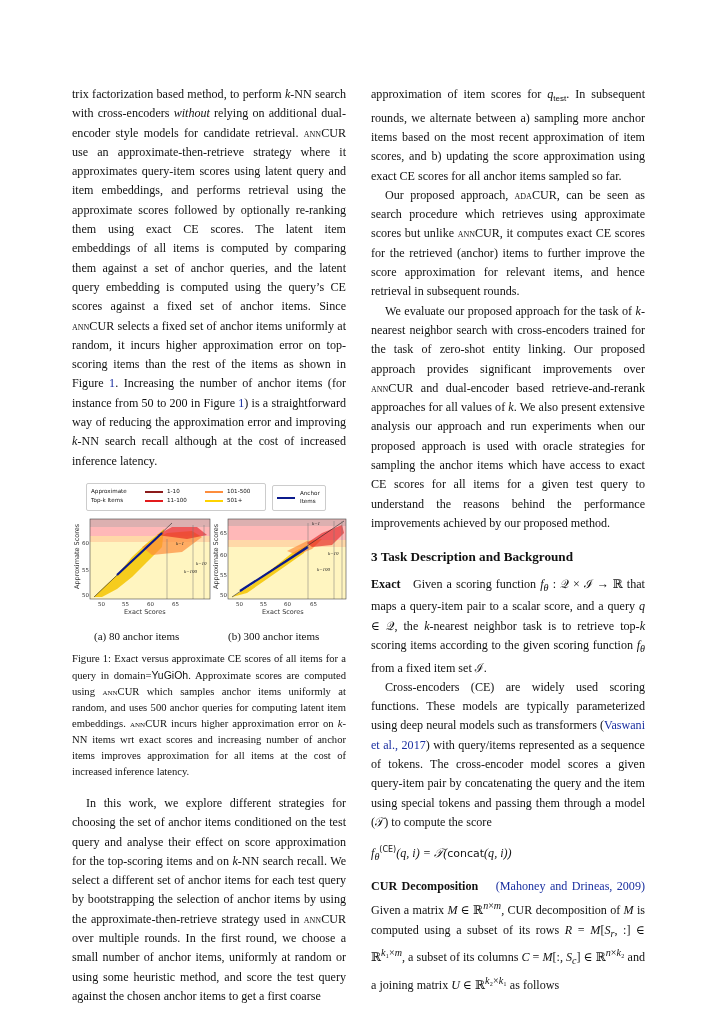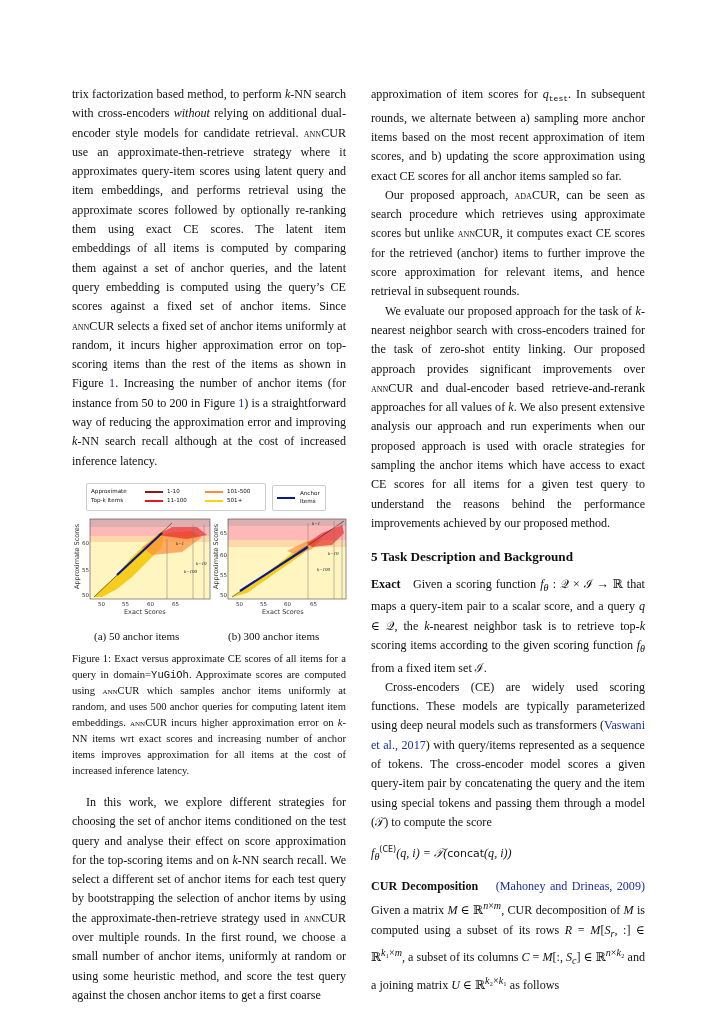--- a/index.html
+++ b/index.html
@@ -6,21 +6,21 @@
   body { width:724px; height:1024px; position:relative; overflow:hidden;
          font-family:"Liberation Serif", "DejaVu Serif", serif; color:#111; }
   .col { position:absolute; top:85px; width:274px; font-size:12.1px; line-height:19.3px; text-align:justify; hyphens:auto; }
   .col.left { left:72px; }
   .col.right { left:371px; }
   p { margin:0; }
   p.indent { text-indent:14px; }
   .sc { font-variant:small-caps; }
   .link { color:#1a2fa0; }
   i { font-style:italic; }
-  .tt { font-family:Liberation Mono, monospace; font-size:10.5px; }
+  .tt { font-family:Liberation Sans, sans-serif; font-size:10.5px; }
   .fig { position:relative; height:168px; margin:8px 12px 0 0; }
   .legend { position:absolute; left:14px; top:4px; width:178px; height:26px; border:1px solid #ccc; border-radius:2px;
             font-family:"DejaVu Sans", sans-serif; font-size:5.6px; line-height:8px; }
   .legend2 { position:absolute; left:200px; top:6px; width:52px; height:24px; border:1px solid #ccc; border-radius:2px;
             font-family:"DejaVu Sans", sans-serif; font-size:5.6px; line-height:8px; }
   .sw { position:absolute; height:2px; width:18px; }
   .lt { position:absolute; }
   .plot { position:absolute; }
   .caption-sub { position:absolute; font-size:11px; }
   .figcap { font-size:10.6px; line-height:16px; margin-top:4px; text-align:justify; }
@@ -107,34 +107,34 @@
           <text x="8" y="40">60</text>
           <text x="8" y="18">65</text>
         <text x="24" y="89">50</text>
           <text x="48" y="89">55</text>
           <text x="72" y="89">60</text>
           <text x="98" y="89">65</text>
         <text x="50" y="97" font-size="6.5">Exact Scores</text>
         <text transform="translate(6,72) rotate(-90)" font-size="6.5">Approximate Scores</text>
       </g>
     </svg>
-    <span class="caption-sub" style="left:22px;top:148px">(a) 50 anchor items</span>
+    <span class="caption-sub" style="left:22px;top:148px">(a) 80 anchor items</span>
     <span class="caption-sub" style="left:156px;top:148px">(b) 300 anchor items</span>
   </div>
 
   <p class="figcap">Figure 1: Exact versus approximate CE scores of all items for a query in domain=<span class="tt">YuGiOh</span>. Approximate scores are computed using <span class="sc">ann</span>CUR which samples anchor items uniformly at random, and uses 500 anchor queries for computing latent item embeddings. <span class="sc">ann</span>CUR incurs higher approximation error on <i>k</i>-NN items wrt exact scores and increasing number of anchor items improves approximation for all items at the cost of increased inference latency.</p>
 
   <p class="indent" style="margin-top:14px">In this work, we explore different strategies for choosing the set of anchor items conditioned on the test query and analyse their effect on score approximation for the top-scoring items and on <i>k</i>-NN search recall. We select a different set of anchor items for each test query by bootstrapping the selection of anchor items by using the approximate-then-retrieve strategy used in <span class="sc">ann</span>CUR over multiple rounds. In the first round, we choose a small number of anchor items, uniformly at random or using some heuristic method, and score the test query against the chosen anchor items to get a first coarse</p>
 </div>
 
 <div class="col right">
   <p>approximation of item scores for <i>q</i><sub class="tt" style="font-size:8px">test</sub>. In subsequent rounds, we alternate between a) sampling more anchor items based on the most recent approximation of item scores, and b) updating the score approximation using exact CE scores for all anchor items sampled so far.</p>
   <p class="indent">Our proposed approach, <span class="sc">ada</span>CUR, can be seen as search procedure which retrieves using approximate scores but unlike <span class="sc">ann</span>CUR, it computes exact CE scores for the retrieved (anchor) items to further improve the score approximation for relevant items, and hence retrieval in subsequent rounds.</p>
   <p class="indent">We evaluate our proposed approach for the task of <i>k</i>-nearest neighbor search with cross-encoders trained for the task of zero-shot entity linking. Our proposed approach provides significant improvements over <span class="sc">ann</span>CUR and dual-encoder based retrieve-and-rerank approaches for all values of <i>k</i>. We also present extensive analysis our approach and run experiments when our proposed approach is used with oracle strategies for sampling the anchor items which have access to exact CE scores for all items for a given test query to understand the reasons behind the performance improvements achieved by our proposed method.</p>
 
-  <h2>5   Task Description and Background</h2>
+  <h2>3   Task Description and Background</h2>
   <p><b>Exact</b>&nbsp;&nbsp; Given a scoring function <i>f<sub>θ</sub></i> : 𝒬 × ℐ → ℝ that maps a query-item pair to a scalar score, and a query <i>q</i> ∈ 𝒬, the <i>k</i>-nearest neighbor task is to retrieve top-<i>k</i> scoring items according to the given scoring function <i>f<sub>θ</sub></i> from a fixed item set ℐ.</p>
   <p class="indent">Cross-encoders (CE) are widely used scoring functions. These models are typically parameterized using deep neural models such as transformers (<span class="link">Vaswani et al., 2017</span>) with query/items represented as a sequence of tokens. The cross-encoder model scores a given query-item pair by concatenating the query and the item using special tokens and passing them through a model (𝒯) to compute the score</p>
   <div class="eq">f<sub>θ</sub><sup style="font-style:normal;font-family:'DejaVu Sans',sans-serif;font-size:8px">(CE)</sup>(q, i) = 𝒯(<span style="font-style:normal;font-family:'DejaVu Sans',sans-serif;font-size:11px">concat</span>(q, i))</div>
 
   <p><b>CUR Decomposition</b>&nbsp;&nbsp;&nbsp; <span class="link">(Mahoney and Drineas, 2009)</span> Given a matrix <i>M</i> ∈ ℝ<sup><i>n</i>×<i>m</i></sup>, CUR decomposition of <i>M</i> is computed using a subset of its rows <i>R</i> = <i>M</i>[<i>S<sub>r</sub></i>, :] ∈ ℝ<sup><i>k</i>₁×<i>m</i></sup>, a subset of its columns <i>C</i> = <i>M</i>[:, <i>S<sub>c</sub></i>] ∈ ℝ<sup><i>n</i>×<i>k</i>₂</sup> and a joining matrix <i>U</i> ∈ ℝ<sup><i>k</i>₂×<i>k</i>₁</sup> as follows</p>
 
 </div>
 
 </body></html>

